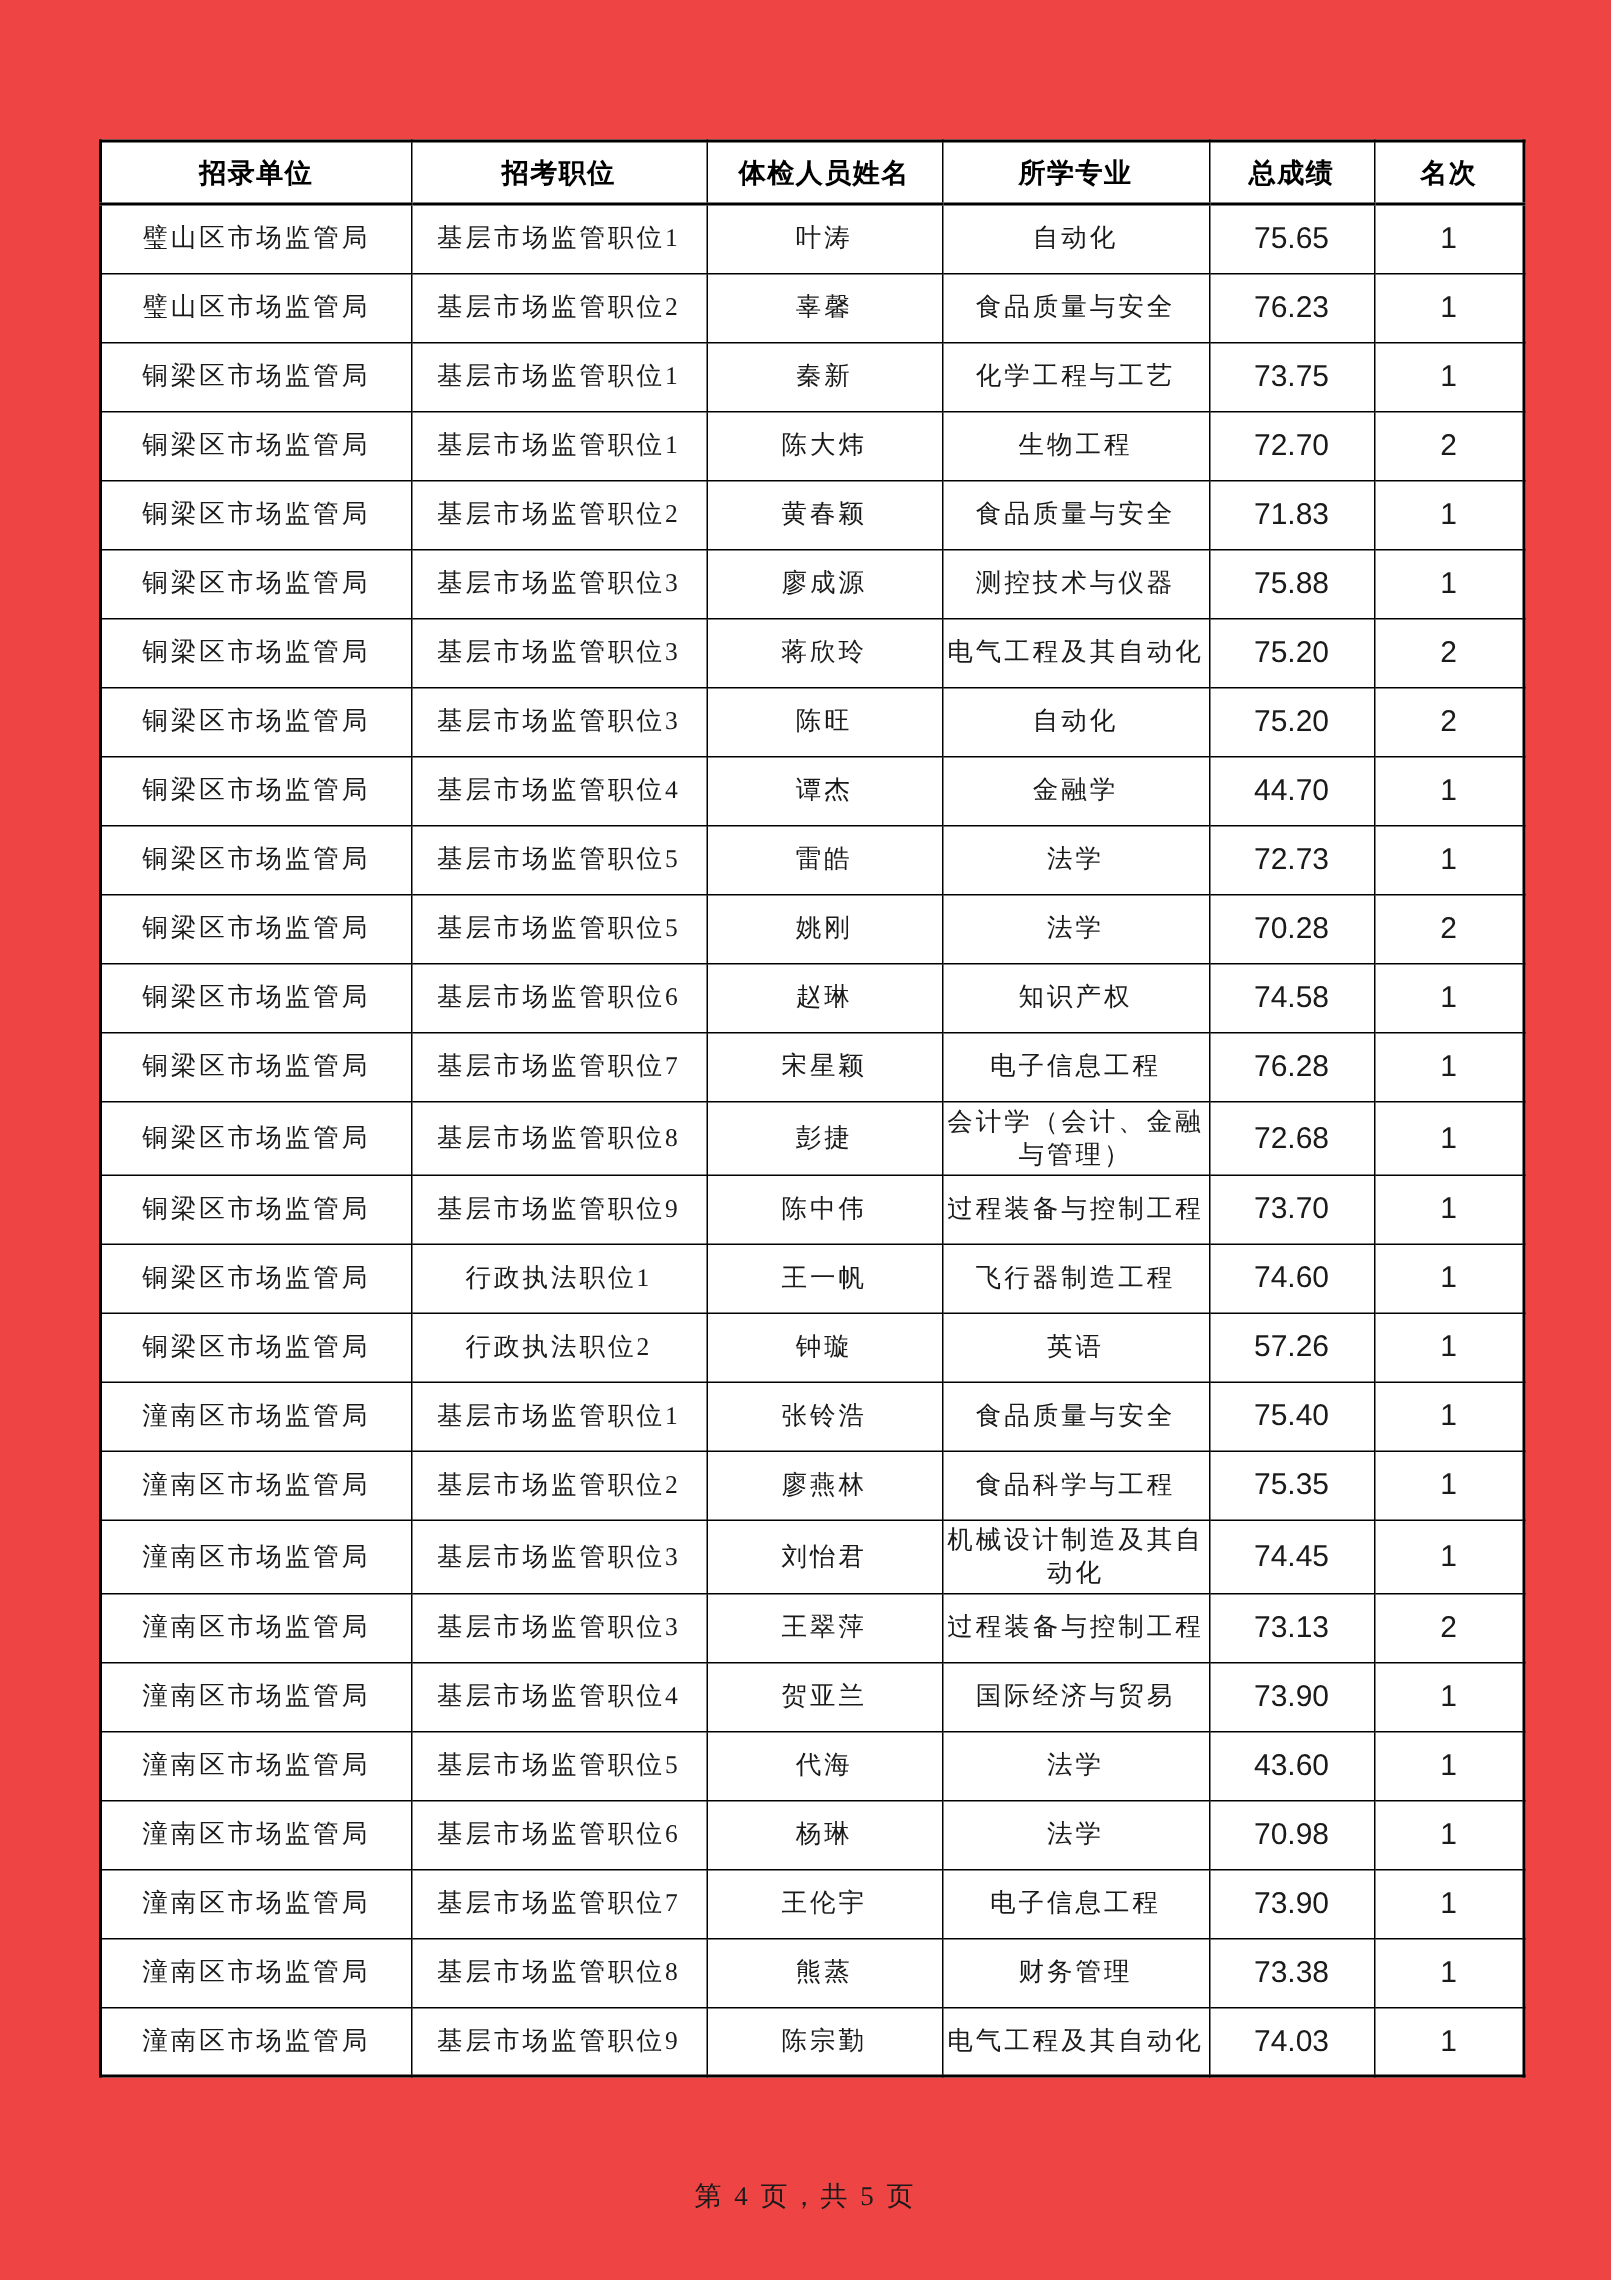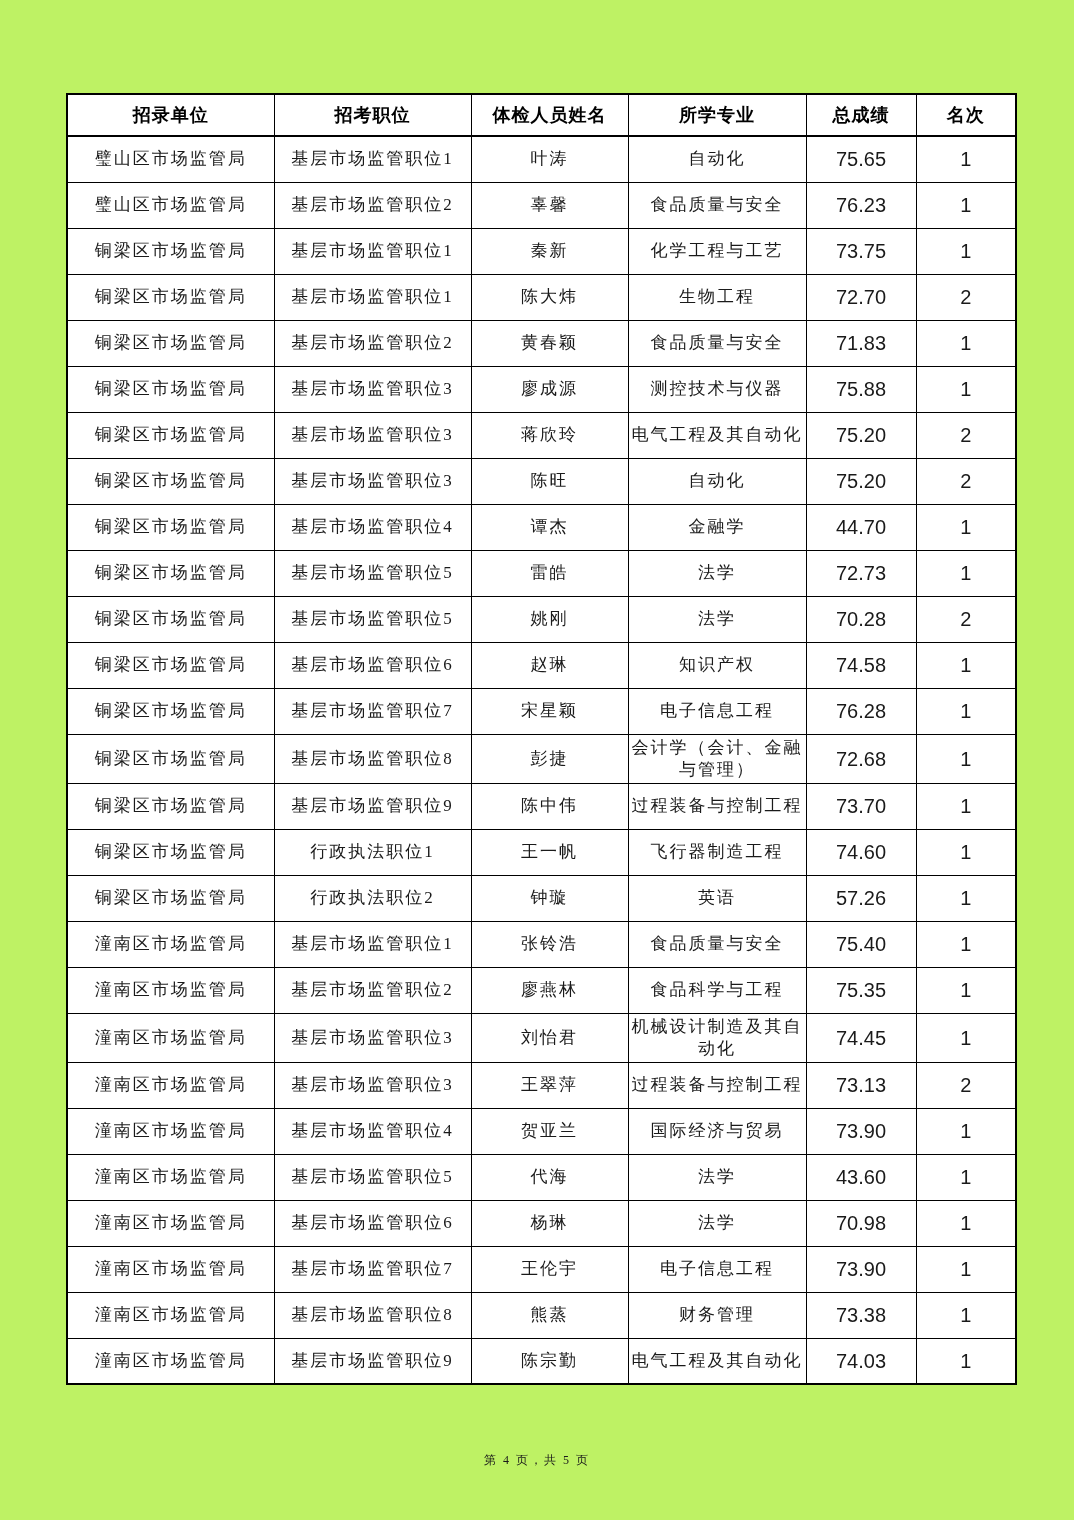--- a/index.html
+++ b/index.html
@@ -1,21 +1,21 @@
 <!DOCTYPE html>
 <html><head>
 <meta charset="utf-8">
 <style>
   * { margin: 0; padding: 0; box-sizing: border-box; }
   html, body { background: #e8e8e8; }
   .page {
     position: relative;
     width: 1074px;
     height: 1520px;
-    background: #bef264;
+    background: #ef4444;
     margin: 0 auto;
     overflow: hidden;
     color: #1a1a1a;
   }
   table.roster {
     position: absolute;
     left: 66px;
     top: 93px;
     width: 949px;
     border-collapse: collapse;
@@ -54,21 +54,21 @@
   }
   table.roster td.cjk { letter-spacing: 2px; word-break: break-all; }
   table.roster td.num { letter-spacing: 0; font-family: "Liberation Sans", "DejaVu Sans", sans-serif; font-size: 20px; }
   .footer {
     position: absolute;
     top: 1452px;
     left: 0;
     width: 100%;
     text-align: center;
     font-family: "Liberation Serif", "DejaVu Serif", serif;
-    font-size: 12px;
+    font-size: 18px;
     letter-spacing: 2px;
     color: #1a1a1a;
   }
 </style>
 </head>
 <body>
 
 <div class="page">
 
   <table class="roster">

